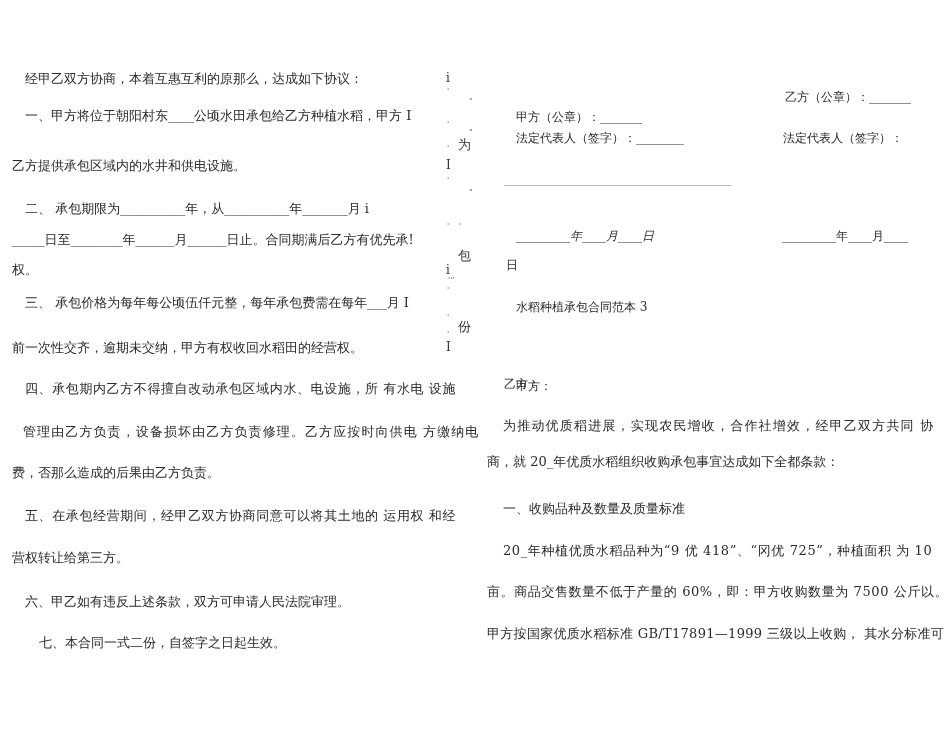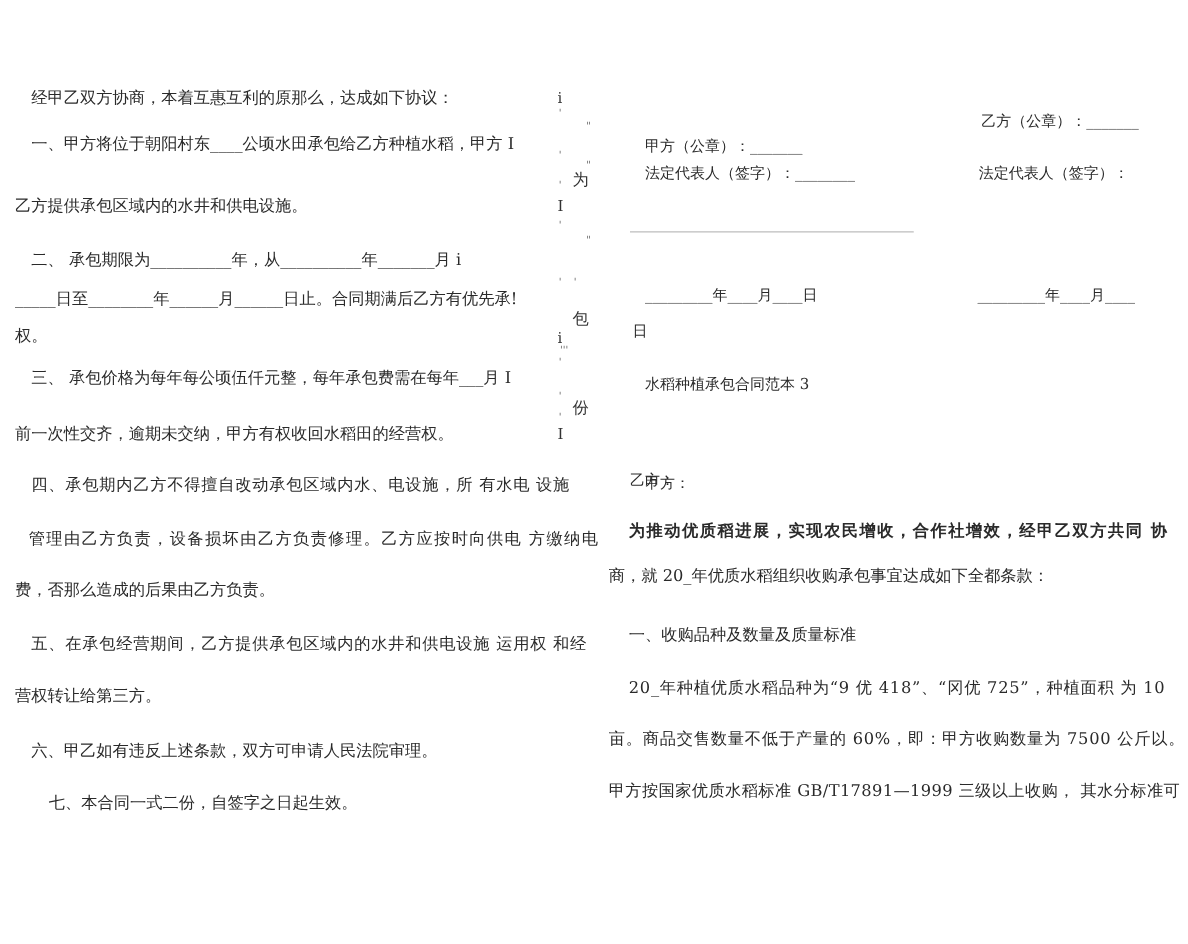--- a/index.html
+++ b/index.html
@@ -19,21 +19,21 @@
   <div class="line" style="left:25px;top:108px;">一、甲方将位于朝阳村东____公顷水田承包给乙方种植水稻，甲方 I</div>
   <div class="line" style="left:12px;top:158px;">乙方提供承包区域内的水井和供电设施。</div>
   <div class="line" style="left:25px;top:201px;">二、   承包期限为__________年，从__________年_______月  i</div>
   <div class="line" style="left:12px;top:232px;">_____日至________年______月______日止。合同期满后乙方有优先承!</div>
   <div class="line" style="left:12px;top:262px;">权。</div>
   <div class="line" style="left:25px;top:295px;">三、 承包价格为每年每公顷伍仟元整，每年承包费需在每年___月 I</div>
   <div class="line" style="left:12px;top:340px;">前一次性交齐，逾期未交纳，甲方有权收回水稻田的经营权。</div>
   <div class="line" style="left:25px;top:381px;letter-spacing:0.6px;">四、承包期内乙方不得擅自改动承包区域内水、电设施，所 有水电 设施</div>
   <div class="line" style="left:12px;top:424px;letter-spacing:1.1px;margin-left:11px;">管理由乙方负责，设备损坏由乙方负责修理。乙方应按时向供电 方缴纳电</div>
   <div class="line" style="left:12px;top:465px;">费，否那么造成的后果由乙方负责。</div>
-  <div class="line" style="left:25px;top:508px;letter-spacing:0.6px;">五、在承包经营期间，乙方提供承包区域内的水井和供电设施 运用权 和经</div>
+  <div class="line" style="left:25px;top:508px;letter-spacing:0.6px;">五、在承包经营期间，经甲乙双方协商同意可以将其土地的 运用权 和经</div>
   <div class="line" style="left:12px;top:550px;">营权转让给第三方。</div>
   <div class="line" style="left:25px;top:594px;">六、甲乙如有违反上述条款，双方可申请人民法院审理。</div>
   <div class="line" style="left:25px;top:635px;margin-left:14px;">七、本合同一式二份，自签字之日起生效。</div>
 
   <div>
     <span class="margin-mark" style="left:446px;top:71px;">i</span>
     <span class="tick" style="left:447px;top:87px;">'</span>
     <span class="tick" style="left:469px;top:97px;">"</span>
     <span class="tick" style="left:447px;top:120px;">'</span>
     <span class="tick" style="left:469px;top:128px;">"</span>
@@ -55,27 +55,27 @@
   </div>
 </div>
 
 <div>
   <div class="line sm" style="left:516px;top:89px;margin-top:20px;">甲方（公章）：_______</div>
   <div class="line sm" style="left:785px;top:89px;">乙方（公章）：_______</div>
   <div class="line sm" style="left:516px;top:130px;">法定代表人（签字）：________</div>
   <div class="line sm" style="left:783px;top:130px;">法定代表人（签字）：</div>
   <div class="rule" style="left:504px;top:185px;width:227px;"></div>
 
-  <div class="line sm" style="left:516px;top:228px;">_________年____月____日</div>
+  <div class="line sm" style="left:516px;top:228px;font-style:italic;">_________年____月____日</div>
   <div class="line sm" style="left:782px;top:228px;text-align:right;">_________年____月____</div>
   <div class="line sm" style="left:506px;top:257px;">日</div>
 
   <div class="line sm" style="left:516px;top:299px;">水稻种植承包合同范本 3</div>
   <div class="line sm" style="left:516px;top:359px;margin-top:19px;">甲方：</div>
   <div class="line sm" style="left:504px;top:376px;">乙方：</div>
 
-  <div class="line" style="left:503px;top:418px;letter-spacing:1.2px;font-weight:bold;">为推动优质稻进展，实现农民增收，合作社增效，经甲乙双方共同  协</div>
+  <div class="line" style="left:503px;top:418px;letter-spacing:1.2px;">为推动优质稻进展，实现农民增收，合作社增效，经甲乙双方共同  协</div>
   <div class="line" style="left:487px;top:454px;">商，就 20_年优质水稻组织收购承包事宜达成如下全都条款：</div>
   <div class="line" style="left:503px;top:501px;">一、收购品种及数量及质量标准</div>
   <div class="line" style="left:503px;top:543px;letter-spacing:0.6px;">20_年种植优质水稻品种为“9 优 418”、“冈优 725”，种植面积  为 10</div>
   <div class="line" style="left:487px;top:584px;letter-spacing:0.6px;">亩。商品交售数量不低于产量的 60%，即：甲方收购数量为 7500  公斤以。</div>
   <div class="line" style="left:487px;top:626px;letter-spacing:0.3px;">甲方按国家优质水稻标准 GB/T17891—1999 三级以上收购，  其水分标准可</div>
 </div>
 
 </body></html>

